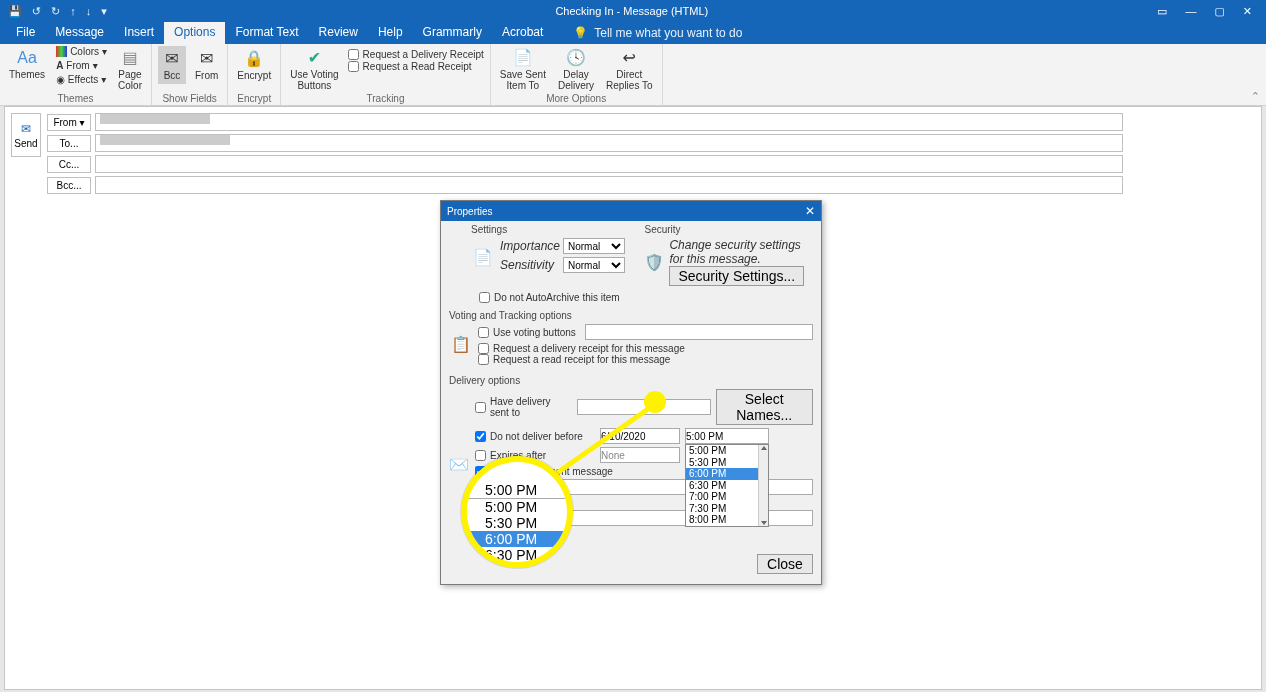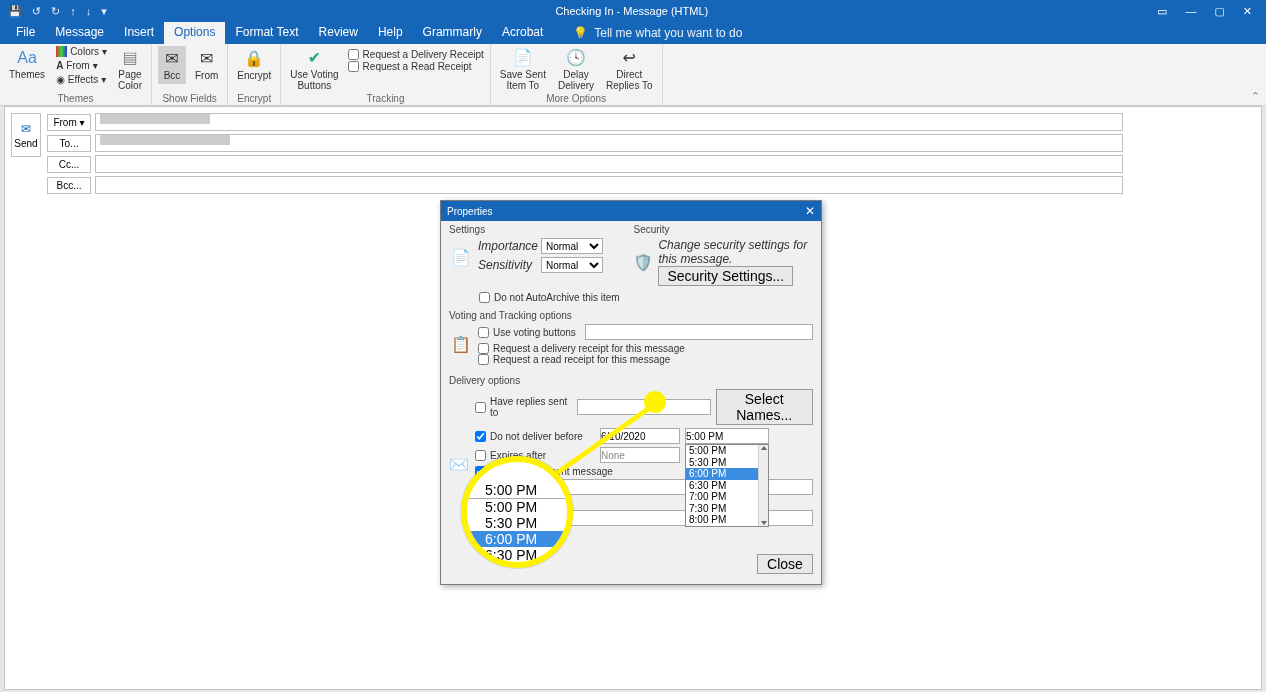--- a/index.html
+++ b/index.html
@@ -47,21 +47,21 @@
 .bodytext { padding: 14px 2px; font-size: 12px; color: #000; line-height: 1.7; position: relative; }
 .bodytext p { margin-bottom: 14px; }
 
 
 .dialog { position: absolute; left: 440px; top: 200px; width: 382px; background: #f0f0f0; border: 1px solid #7a7a7a; box-shadow: 2px 2px 6px rgba(0,0,0,0.3); font-size: 10px; }
 .dialog .dlgtitle { background: #1565b8; color: #fff; height: 20px; display: flex; align-items: center; padding: 0 6px; justify-content: space-between; }
 .dialog .dlgtitle .x { cursor: pointer; font-size: 12px; }
 .dialog .section { padding: 3px 8px 4px; }
 .dialog .sechdr { color: #444; font-size: 10px; margin-bottom: 3px; }
 .dialog .row { display: flex; align-items: center; gap: 5px; margin-bottom: 3px; }
-.dialog .row.topsettings { align-items: flex-start; }
+.dialog .row.topsettings { align-items: flex-start; margin-left: 22px; }
 .dialog .dicon { width: 24px; height: 24px; display: flex; align-items: center; justify-content: center; font-size: 16px; color: #b88b2a; }
 .dialog .lbl { font-size: 12px; color: #333; font-style: italic; }
 .dialog select, .dialog input[type=text] { border: 1px solid #aaa; font-size: 10px; height: 16px; background: #fff; }
 .dialog select { width: 62px; }
 .dialog .chk { display: flex; align-items: center; gap: 4px; font-size: 10px; color: #333; }
 .dialog .chk input { width: 11px; height: 11px; }
 .dialog .btn { border: 1px solid #999; background: #e8e8e8; font-size: 14px; padding: 1px 8px; cursor: pointer; }
 .dialog .indent { padding-left: 30px; }
 .dialog .ddcombo { position: relative; }
 .dialog .dropdown-list { position: absolute; left: 0; top: 16px; width: 84px; background: #fff; border: 1px solid #888; z-index: 5; }
@@ -314,21 +314,21 @@
   </div>
 
   <div class="section">
     <div class="sechdr">Delivery options</div>
     <div class="row">
       <span class="dicon">✉️</span>
       <div class="stack" style="gap:3px;flex:1">
         <div class="row">
           <label class="chk" style="width:120px">
               <input type="checkbox" style="">
-              <span>Have replies sent to</span>
+              <span>Have delivery sent to</span>
             </label>
           <input type="text" style="flex: 1 1 0%;">
           <button class="btn">Select Names...</button>
         </div>
         <div class="row">
           <label class="chk" style="width:120px">
               <input type="checkbox" checked="" style="">
               <span>Do not deliver before</span>
             </label>
           <input type="text" style="width: 80px;" value="6/10/2020">

